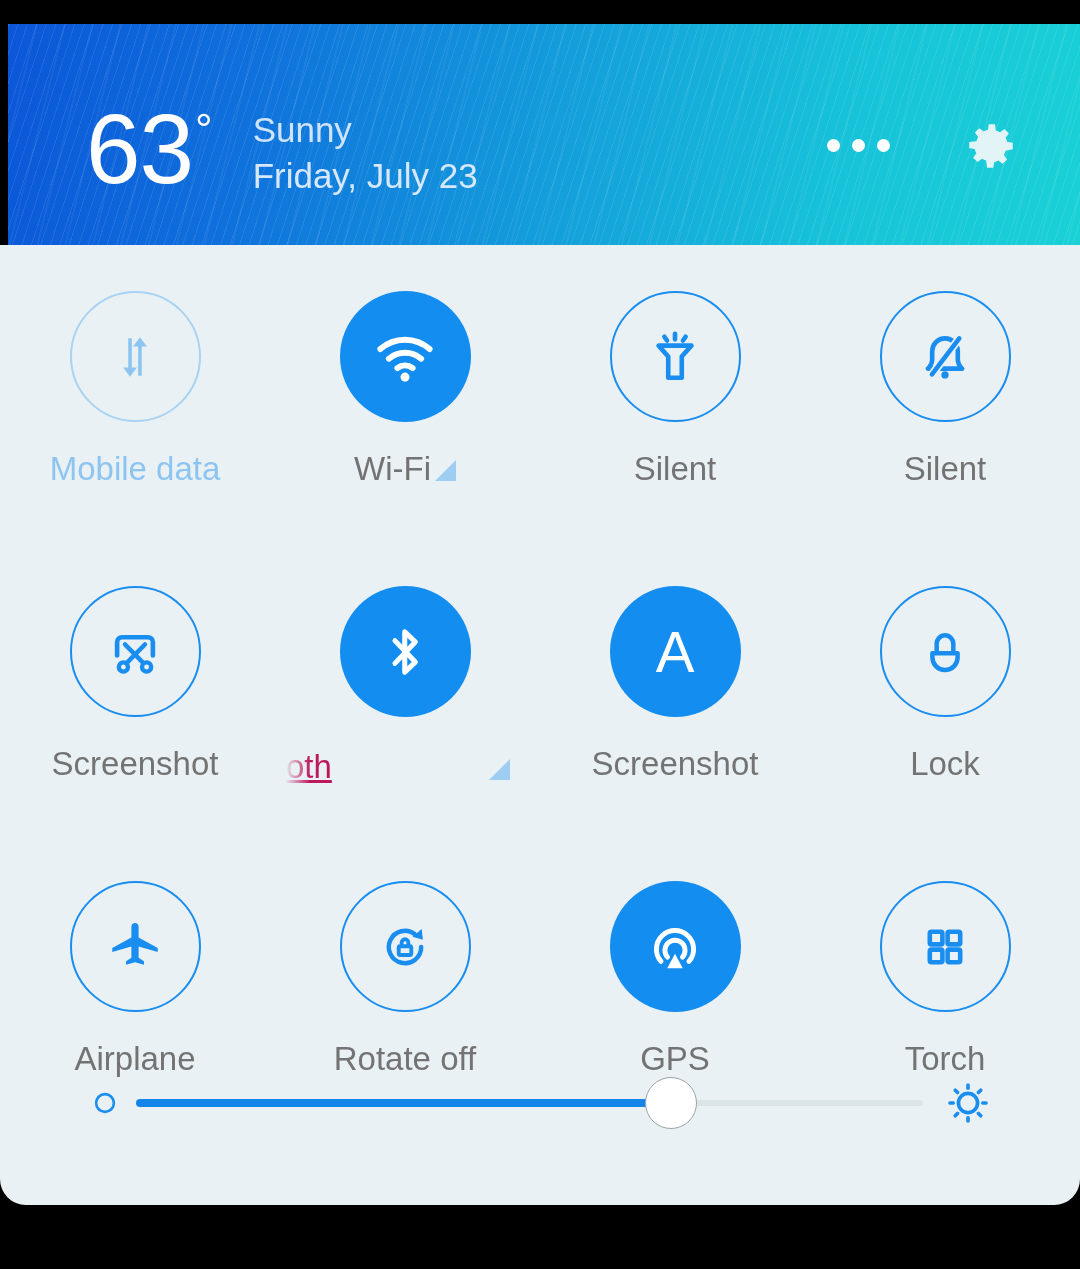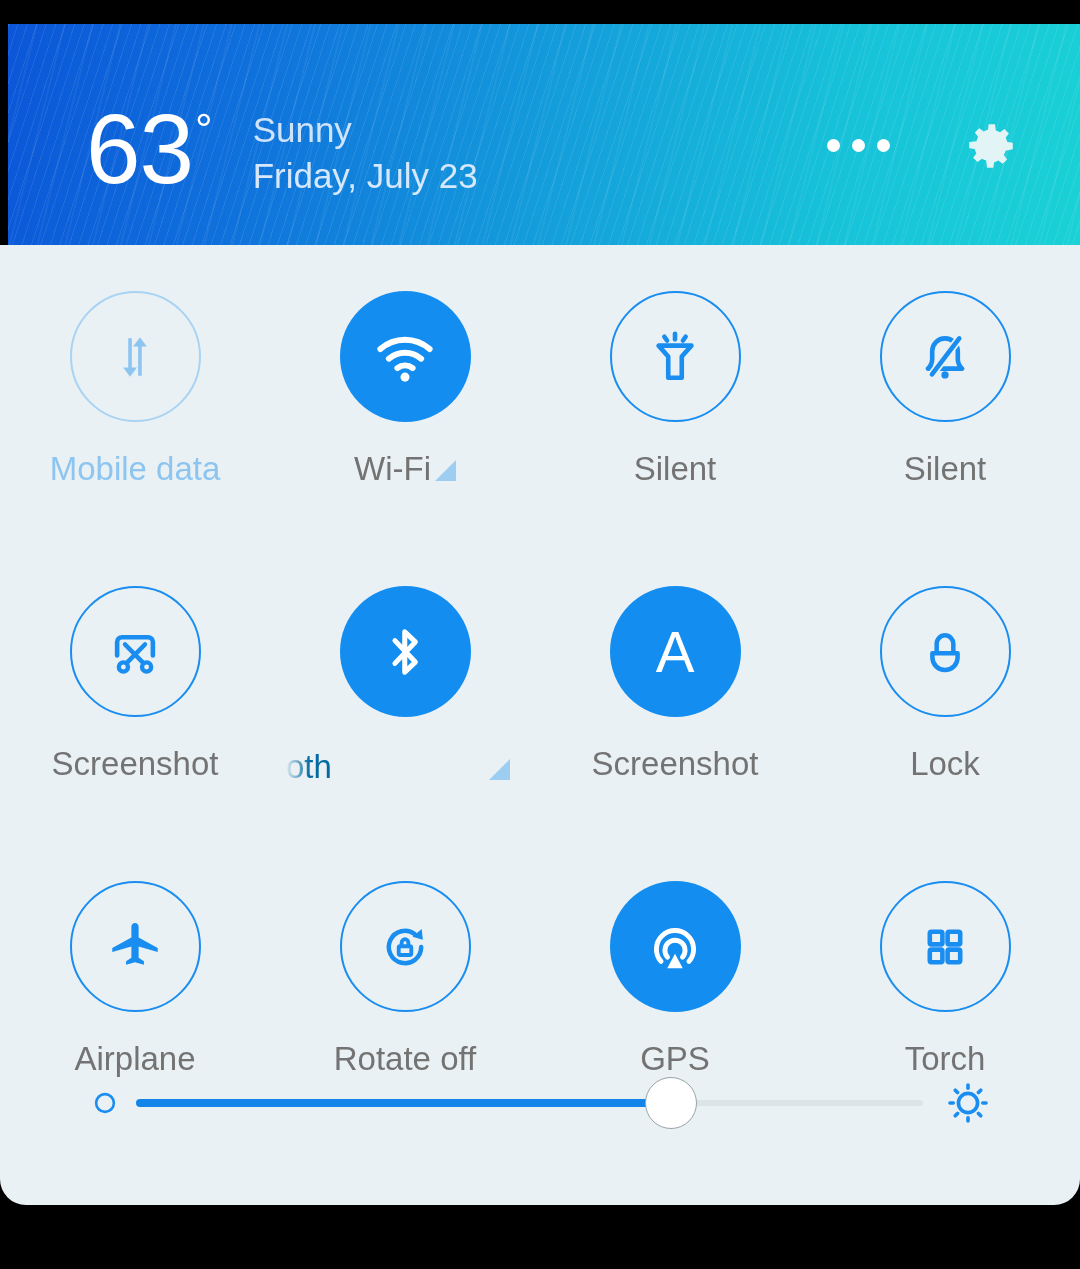--- a/index.html
+++ b/index.html
@@ -215,25 +215,26 @@
     overflow: hidden;
     display: flex;
     align-items: center;
     margin-top: 28px;
   }
   .marquee-tail {
     position: absolute;
     left: 6px;
     top: 0;
     font-size: 33px;
-    color: #0369a1;
+    color: #be185d;
     line-height: 44px;
     white-space: nowrap;
     -webkit-mask-image: linear-gradient(to right, rgba(0,0,0,0.04), rgba(0,0,0,1) 52%);
     mask-image: linear-gradient(to right, rgba(0,0,0,0.04), rgba(0,0,0,1) 52%);
+    text-decoration: underline;
   }
   .marquee-head {
     position: absolute;
     left: 129px;
     top: 0;
     font-size: 33px;
     color: #be185d;
     line-height: 44px;
     white-space: nowrap;
     -webkit-mask-image: linear-gradient(to right, rgba(0,0,0,1) 62%, rgba(0,0,0,0.18));

